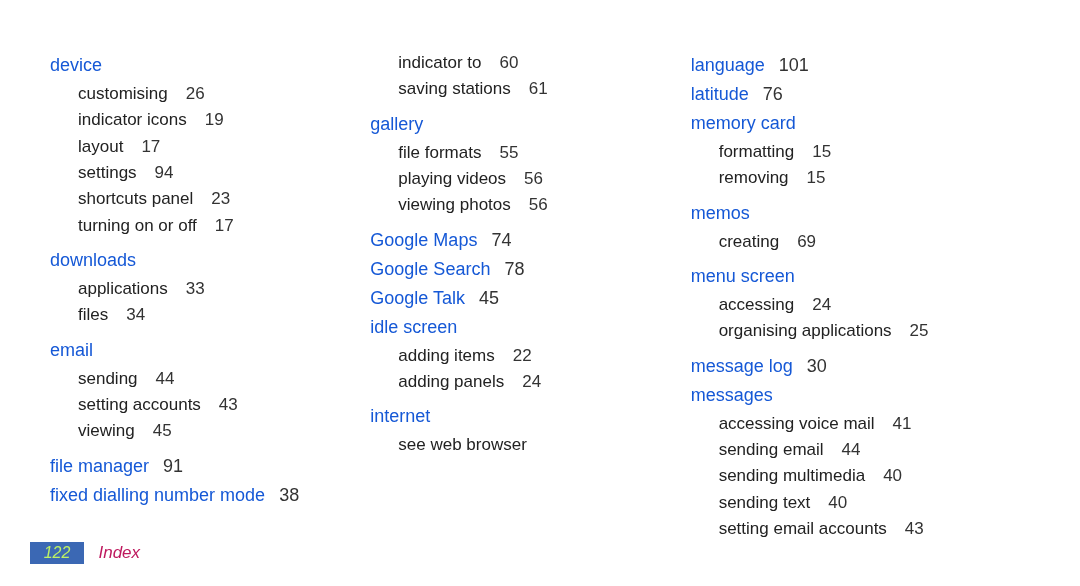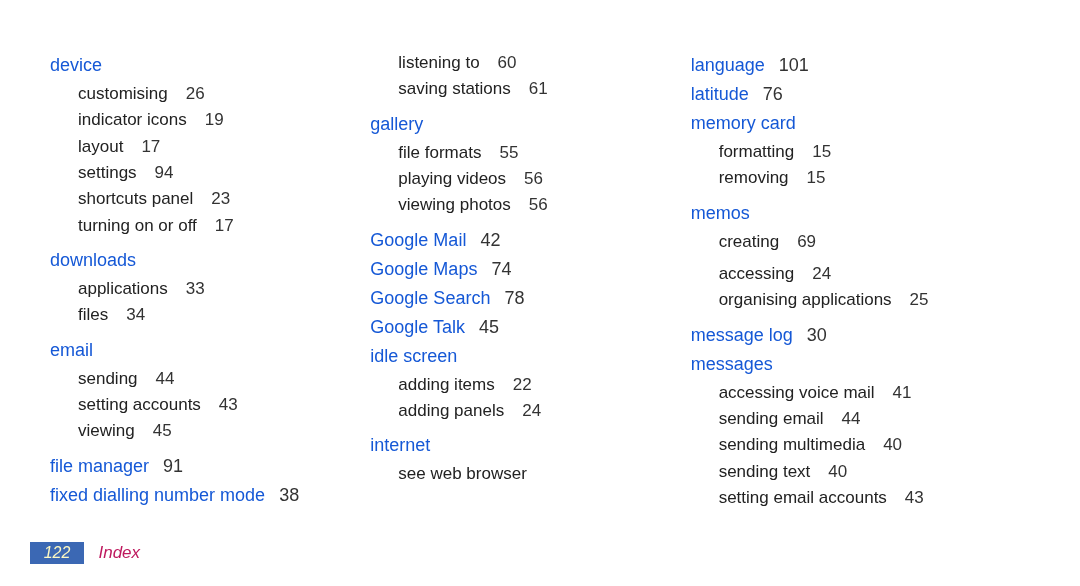--- a/index.html
+++ b/index.html
@@ -63,21 +63,21 @@
     position: absolute;
     left: 0;
     bottom: 22px;
     width: 100%;
     padding-left: 30px;
     box-sizing: border-box;
   }
   .footer .tab {
     display: inline-block;
     background: #3b68b4;
-    color: #fef9c3;
+    color: #bef264;
     font-style: italic;
     font-size: 16px;
     padding: 2px 10px;
     margin-right: 10px;
     min-width: 34px;
     text-align: center;
   }
   .footer .idx {
     font-style: italic;
     color: #be185d;
@@ -105,49 +105,49 @@
         <div class="group-gap"></div>
         <div class="topic"><span>email</span></div>
         <div class="sub"><span>sending</span><span class="page-ref">44</span></div>
         <div class="sub"><span>setting accounts</span><span class="page-ref">43</span></div>
         <div class="sub"><span>viewing</span><span class="page-ref">45</span></div>
         <div class="group-gap"></div>
         <div class="topic"><span>file manager</span><span class="page-ref">91</span></div>
         <div class="topic"><span>fixed dialling number mode</span><span class="page-ref">38</span></div>
       </div>
     <div class="col" id="col1">
-        <div class="sub"><span>listening to</span><span class="page-ref">60</span></div>
+        <div class="sub"><span>indicator to</span><span class="page-ref">60</span></div>
         <div class="sub"><span>saving stations</span><span class="page-ref">61</span></div>
         <div class="group-gap"></div>
         <div class="topic"><span>gallery</span></div>
         <div class="sub"><span>file formats</span><span class="page-ref">55</span></div>
         <div class="sub"><span>playing videos</span><span class="page-ref">56</span></div>
         <div class="sub"><span>viewing photos</span><span class="page-ref">56</span></div>
         <div class="group-gap"></div>
-        <div class="topic"><span>Google Mail</span><span class="page-ref">42</span></div>
         <div class="topic"><span>Google Maps</span><span class="page-ref">74</span></div>
         <div class="topic"><span>Google Search</span><span class="page-ref">78</span></div>
         <div class="topic"><span>Google Talk</span><span class="page-ref">45</span></div>
         <div class="topic"><span>idle screen</span></div>
         <div class="sub"><span>adding items</span><span class="page-ref">22</span></div>
         <div class="sub"><span>adding panels</span><span class="page-ref">24</span></div>
         <div class="group-gap"></div>
         <div class="topic"><span>internet</span></div>
         <div class="see">see web browser</div>
       </div>
     <div class="col" id="col2">
         <div class="topic"><span>language</span><span class="page-ref">101</span></div>
         <div class="topic"><span>latitude</span><span class="page-ref">76</span></div>
         <div class="topic"><span>memory card</span></div>
         <div class="sub"><span>formatting</span><span class="page-ref">15</span></div>
         <div class="sub"><span>removing</span><span class="page-ref">15</span></div>
         <div class="group-gap"></div>
         <div class="topic"><span>memos</span></div>
         <div class="sub"><span>creating</span><span class="page-ref">69</span></div>
         <div class="group-gap"></div>
+        <div class="topic"><span>menu screen</span></div>
         <div class="sub"><span>accessing</span><span class="page-ref">24</span></div>
         <div class="sub"><span>organising applications</span><span class="page-ref">25</span></div>
         <div class="group-gap"></div>
         <div class="topic"><span>message log</span><span class="page-ref">30</span></div>
         <div class="topic"><span>messages</span></div>
         <div class="sub"><span>accessing voice mail</span><span class="page-ref">41</span></div>
         <div class="sub"><span>sending email</span><span class="page-ref">44</span></div>
         <div class="sub"><span>sending multimedia</span><span class="page-ref">40</span></div>
         <div class="sub"><span>sending text</span><span class="page-ref">40</span></div>
         <div class="sub"><span>setting email accounts</span><span class="page-ref">43</span></div>

